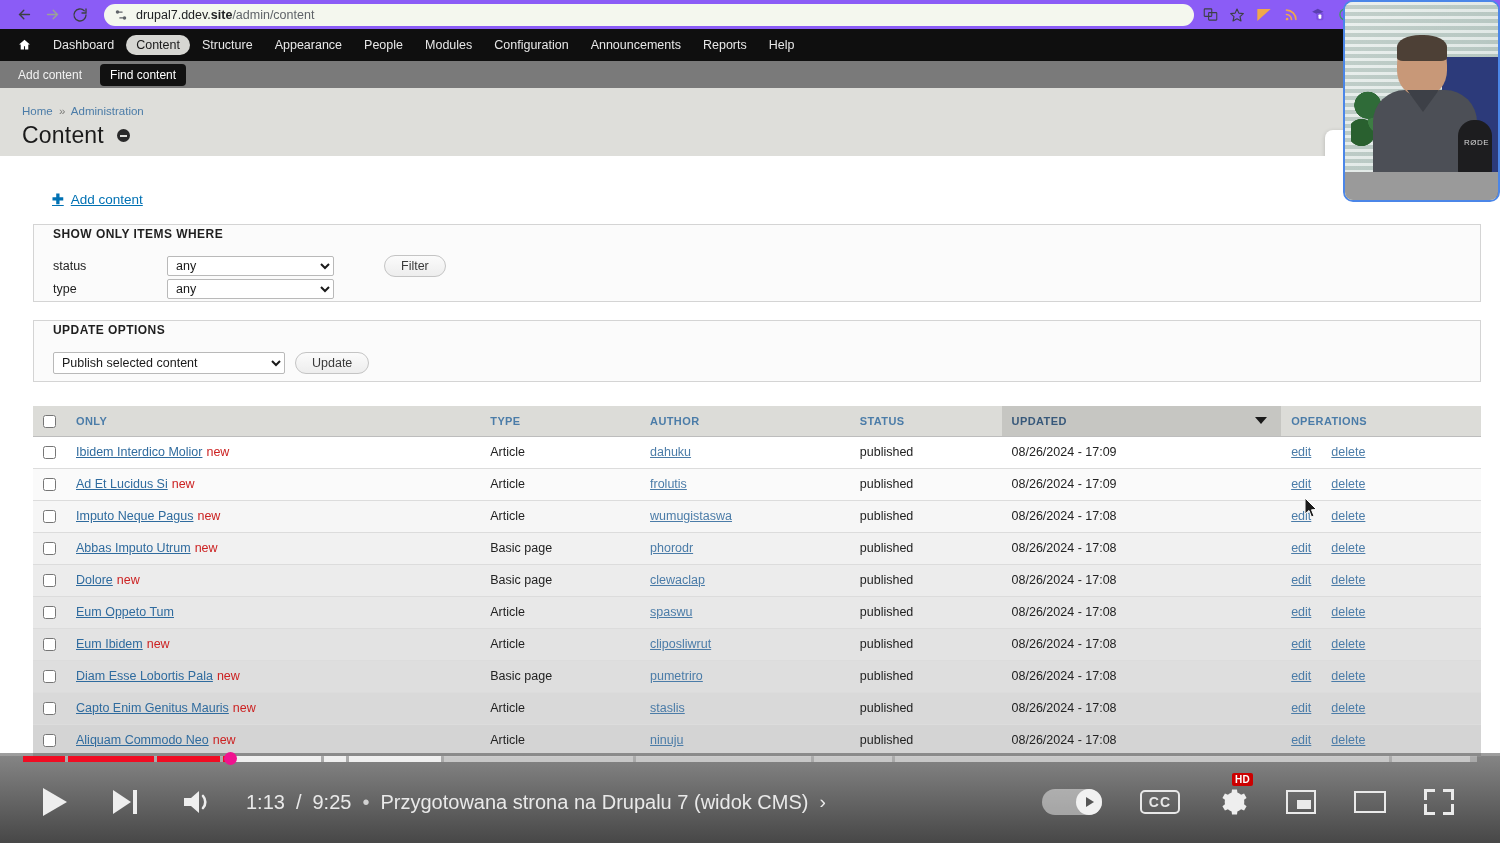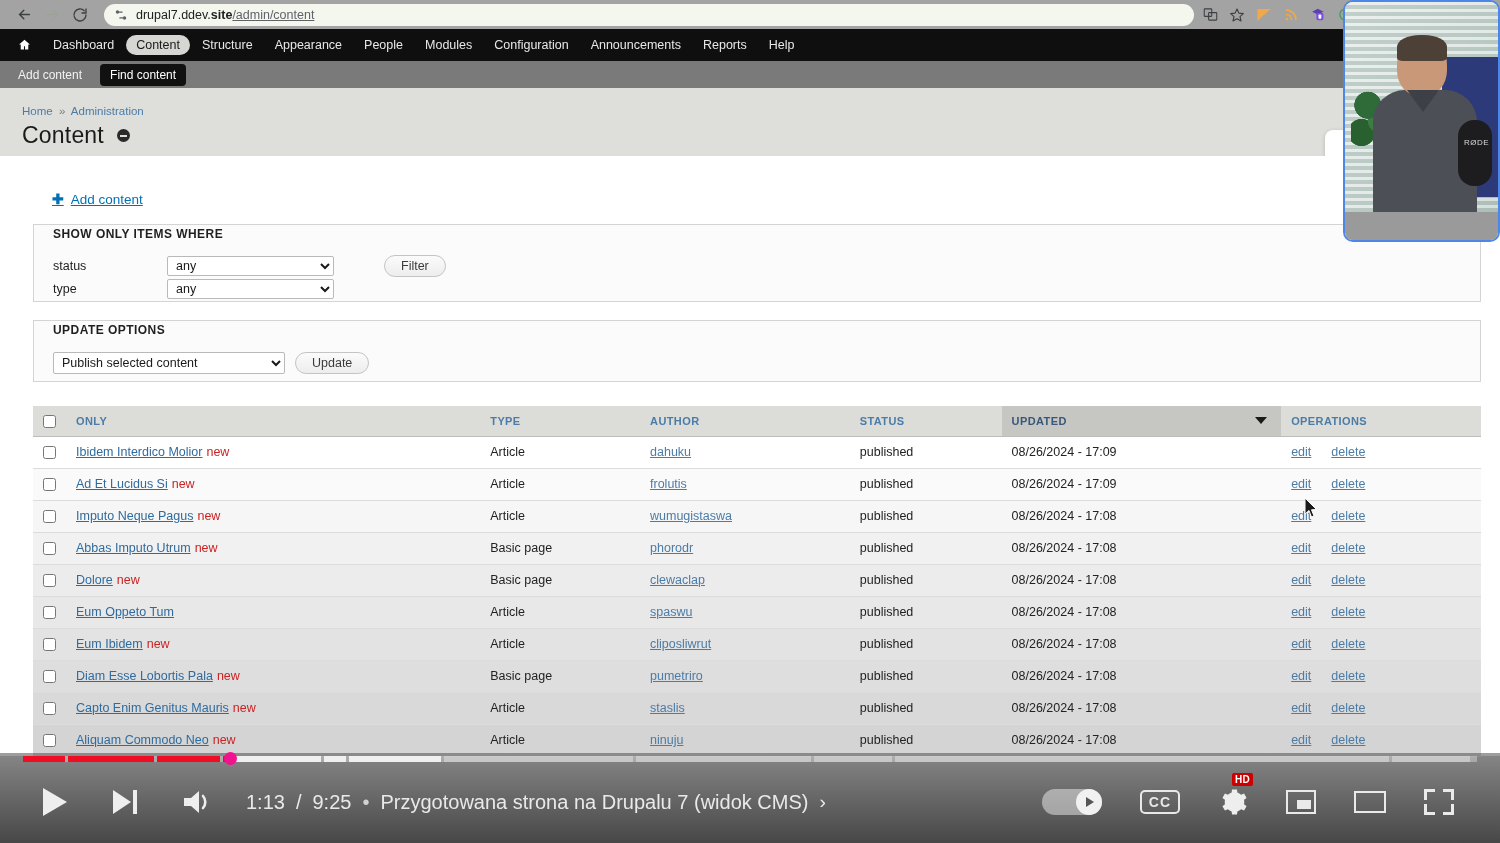--- a/index.html
+++ b/index.html
@@ -6,39 +6,39 @@
   html, body { width: 1500px; height: 843px; overflow: hidden; }
   body {
     font-family: "Liberation Sans", sans-serif;
     background: #c9c9c9;
     position: relative;
   }
 
   
   #browser-chrome {
     position: absolute; top: 0; left: 0; width: 1500px; height: 29px;
-    background: #a3a3a3;
+    background: #8b5cf6;
     display: flex; align-items: center;
   }
   .nav-btn {
     width: 28px; height: 28px; display: flex; align-items: center;
     justify-content: center; color: #3c4043; font-size: 16px;
   }
   .nav-btn.fwd { color: #9aa396; }
   #nav-back { margin-left: 10px; }
   #url-pill {
     margin-left: 10px; height: 22px; flex: 0 0 1090px;
     background: #f4f7ee; border-radius: 11px;
     display: flex; align-items: center; padding: 0 10px;
     font-size: 12.5px; color: #5f6368;
   }
   #url-pill .lockicon { margin-right: 8px; display:flex; }
   #url-pill .u-host { color: #202124; }
   #url-pill .u-host b { font-weight: 700; }
-  #url-pill .u-path { color: #5f6368; text-decoration: underline; }
+  #url-pill .u-path { color: #5f6368; }
   #chrome-right { display: flex; align-items: center; gap: 7px; margin-left: 6px;}
   .cicon { width: 20px; height: 20px; display:flex; align-items:center; justify-content:center;}
 
   
   #drupal-toolbar {
     position: absolute; top: 29px; left: 0; width: 1500px; height: 32px;
     background: #0f0f0f; display: flex; align-items: center;
     font-size: 12.5px;
   }
   #drupal-toolbar .home-ico { margin: 0 12px 0 18px; color: #fff; font-size: 13px; line-height:1;}
@@ -152,21 +152,21 @@
   }
 
   
   #drupal-watermark {
     position: absolute; top: 686px; left: 1416px; width: 56px; height: 46px;
     opacity: .55;
   }
 
   
   #webcam-overlay {
-    position: absolute; top: 0; left: 1343px; width: 157px; height: 242px;
+    position: absolute; top: 0; left: 1343px; width: 157px; height: 202px;
     border: 2px solid #4b86e8; border-radius: 10px; overflow: hidden;
     background: #cfd8d4;
   }
   .wc-blinds { position:absolute; inset:0;
     background:
       repeating-linear-gradient(to bottom, rgba(255,255,255,.55) 0 3px, rgba(180,195,190,.55) 3px 7px),
       linear-gradient(120deg,#d3ded9,#bccdc8 60%,#9fb3ae);
   }
   .wc-navy { position:absolute; right:0; top:55px; width:56px; height:140px; background:#2c3a7a; }
   .wc-plant { position:absolute; left:6px; top:72px; width:42px; height:78px;

